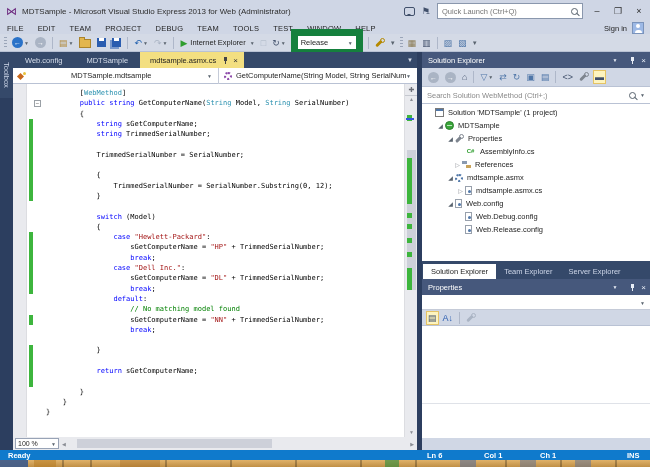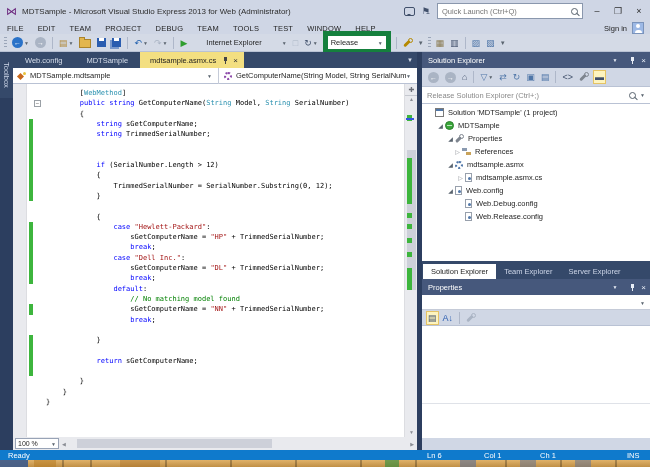--- a/index.html
+++ b/index.html
@@ -32,22 +32,22 @@
 
   
   .toolbar{position:absolute;left:0;top:34px;width:650px;height:18px;background:#d4dae6;border-bottom:1px solid #b9c2d4;display:flex;align-items:center;padding-left:2px;box-sizing:border-box;}
   .tbtn{display:flex;align-items:center;margin:0 1px;padding:1px 2px;}
   .tglyph{font-size:9px;line-height:12px;}
   .tcircle{width:11px;height:11px;border-radius:50%;color:#fff;font-size:7px;line-height:11px;text-align:center;}
   .caret{font-size:5px;color:#5a646f;margin-left:1px;}
   .ovf{font-size:6px;color:#5a646f;margin:0 2px;}
   .tsep{width:1px;height:12px;background:#aeb7c9;margin:0 3px;}
   .tgrip{width:3px;height:12px;margin:0 2px;background:repeating-linear-gradient(#9aa5b8 0 1px,transparent 1px 3px);}
-  .tlabel{font-size:7.5px;color:#1e1e1e;margin:0 19px;}
-  .combo{width:52px;height:13px;background:#fff;border:5px solid #15803d;display:flex;align-items:center;justify-content:space-between;padding:0 3px;margin:0 2px;}
+  .tlabel{font-size:7.5px;color:#1e1e1e;margin:0 3px;}
+  .combo{width:52px;height:13px;background:#fff;border:7px solid #15803d;display:flex;align-items:center;justify-content:space-between;padding:0 3px;margin:0 2px;}
   .combo .cl{font-size:7.5px;color:#1e1e1e;}
   .i-folder{width:10px;height:7px;background:#e3b64e;border:1px solid #ab842c;position:relative;margin-top:2px;}
   .i-folder::before{content:"";position:absolute;top:-3px;left:-1px;width:4px;height:2px;background:#e3b64e;border:1px solid #ab842c;border-bottom:none;}
   .i-floppy{width:9px;height:9px;background:#2a5db0;position:relative;}
   .i-floppy::before{content:"";position:absolute;top:0;left:2px;width:5px;height:3px;background:#fff;}
   .i-floppy2{width:9px;height:9px;background:#2a5db0;position:relative;box-shadow:-2px 2px 0 0 #7a99cc;}
   .i-floppy2::before{content:"";position:absolute;top:0;left:2px;width:5px;height:3px;background:#fff;}
   .i-wrench{width:10px;height:10px;position:relative;}
   .i-wrench::before{content:"";position:absolute;top:4px;left:0;width:8px;height:3px;background:#7e858f;border-radius:2px;transform:rotate(-45deg);}
   .i-wrench::after{content:"";position:absolute;top:0;right:0;width:3px;height:3px;border:1px solid #7e858f;border-radius:50%;}
@@ -142,21 +142,21 @@
   .ptab{height:15px;display:flex;align-items:center;padding:0 8px;font-size:7.5px;color:#cdd6e8;}
   .ptab.active{background:#fff;color:#1e1e1e;}
 
   .props-combo{height:14px;background:#fff;border-bottom:1px solid #c5cbd8;position:relative;}
   .props-combo .caret{position:absolute;right:5px;top:5px;}
   .props-toolbar{height:15px;background:#d0d7e5;display:flex;align-items:center;padding-left:3px;border-bottom:1px solid #b9c2d4;}
   .props-content{height:112px;background:#fff;position:relative;}
   .props-divider{position:absolute;left:0;right:0;top:77px;height:1px;background:#dfe2e8;}
 
   
-  .statusbar{position:absolute;left:0;top:450px;width:650px;height:14px;background:#0f7acc;color:#fff;font-size:7.5px;}
+  .statusbar{position:absolute;left:0;top:450px;width:650px;height:14px;background:#0f7acc;color:#fff;font-size:7.5px;font-weight:bold;}
   .statusbar span{position:absolute;top:0.5px;}
   
   .taskbar{position:absolute;left:0;top:460px;width:650px;height:7px;background:linear-gradient(#e0b26a,#c08f45);}
   .taskbar i{position:absolute;top:0;height:7px;display:block;}
 </style>
 </head>
 <body>
 
 <div id="app">
 
@@ -282,21 +282,21 @@
         <span>MDTSample</span>
       </div>
       <div class="tab active">
         <span>mdtsample.asmx.cs</span>
         <span class="pin-icon"></span>
         <span class="tabclose">×</span>
       </div>
     </div>
 
   <div class="navbar">
-    <div class="nav-combo" style="width:205px;">
+    <div class="nav-combo" style="width:205px;gap:41px;">
       <span class="class-icon"></span>
       <span class="txt">MDTSample.mdtsample</span>
       <span class="nav-caret" style="position:absolute;right:2px;">▼</span>
     </div>
     <div class="nav-sep"></div>
     <div class="nav-combo" style="flex:1;">
       <span class="method-icon"></span>
       <span class="txt" style="max-width:170px;">GetComputerName(String Model, String SerialNumb</span>
       <span class="nav-caret" style="position:absolute;right:2px;">▼</span>
     </div>
@@ -322,40 +322,43 @@
         <div class="code-line">
           <span class="chgbar"></span>
           <pre><span class="tp">            </span><span class="tk">string</span><span class="tp"> TrimmedSerialNumber;</span></pre>
         </div>
         <div class="code-line">
           <span class="chgbar"></span>
           <pre></pre>
         </div>
         <div class="code-line">
           <span class="chgbar"></span>
+          <pre><span class="tp">            TrimmedSerialNumber = SerialNumber;</span></pre>
+        </div>
+        <div class="code-line">
+          <span class="chgbar"></span>
           <pre></pre>
         </div>
         <div class="code-line">
           <span class="chgbar"></span>
-          <pre><span class="tp">            </span><span class="tk">if</span><span class="tp"> (SerialNumber.Length &gt; 12)</span></pre>
-        </div>
-        <div class="code-line">
-          <span class="chgbar"></span>
           <pre><span class="tp">            {</span></pre>
         </div>
         <div class="code-line">
           <span class="chgbar"></span>
           <pre><span class="tp">                TrimmedSerialNumber = SerialNumber.Substring(0, 12);</span></pre>
         </div>
         <div class="code-line">
           <span class="chgbar"></span>
           <pre><span class="tp">            }</span></pre>
         </div>
         <div class="code-line">
           <pre></pre>
+        </div>
+        <div class="code-line">
+          <pre><span class="tp">            </span><span class="tk">switch</span><span class="tp"> (Model)</span></pre>
         </div>
         <div class="code-line">
           <pre><span class="tp">            {</span></pre>
         </div>
         <div class="code-line">
           <span class="chgbar"></span>
           <pre><span class="tp">                </span><span class="tk">case</span><span class="tp"> </span><span class="ts">"Hewlett-Packard"</span><span class="tp">:</span></pre>
         </div>
         <div class="code-line">
           <span class="chgbar"></span>
@@ -490,41 +493,46 @@
           <span class="tglyph" style="color: rgb(65, 80, 107);">&lt;&gt;</span>
         </span>
         <span class="tbtn">
           <span class="i-wrench"></span>
         </span>
         <span class="tbtn pressed">
           <span class="tglyph" style="color: rgb(65, 80, 107);">▬</span>
         </span>
       </div>
     <div class="se-search">
-      <span class="ph">Release Solution Explorer (Ctrl+;)</span>
+      <span class="ph">Search Solution WebMethod (Ctrl+;)</span>
       <span class="se-right">
         <span class="mag"></span>
         <span class="caret">▼</span>
       </span>
     </div>
     <div class="tree">
         <div class="tree-row" style="padding-left: 4px;">
           <span class="exp"></span>
           <span class="ti ti-solution"></span>
           <span>Solution 'MDTSample' (1 project)</span>
         </div>
         <div class="tree-row" style="padding-left: 14px;">
           <span class="exp">◢</span>
           <span class="ti ti-project"></span>
           <span>MDTSample</span>
         </div>
         <div class="tree-row" style="padding-left: 24px;">
           <span class="exp">◢</span>
           <span class="ti ti-wrench"></span>
           <span>Properties</span>
+        </div>
+        <div class="tree-row" style="padding-left: 34px;">
+          <span class="exp"></span>
+          <span class="ti ti-csharp">C#</span>
+          <span>AssemblyInfo.cs</span>
         </div>
         <div class="tree-row" style="padding-left: 24px; margin-left: 7px;">
           <span class="exp closed">▷</span>
           <span class="ti ti-references"></span>
           <span>References</span>
         </div>
         <div class="tree-row" style="padding-left: 24px;">
           <span class="exp">◢</span>
           <span class="ti ti-webservice"></span>
           <span>mdtsample.asmx</span>

